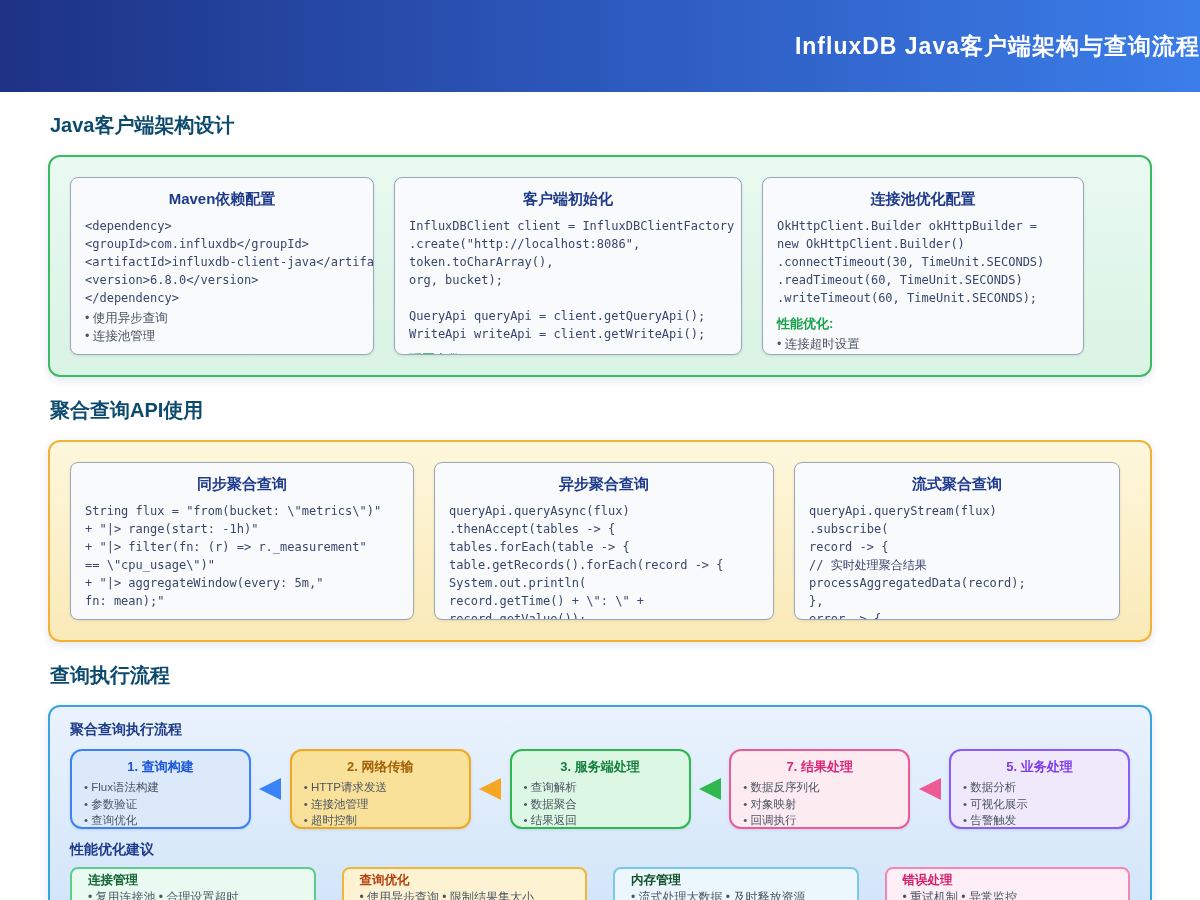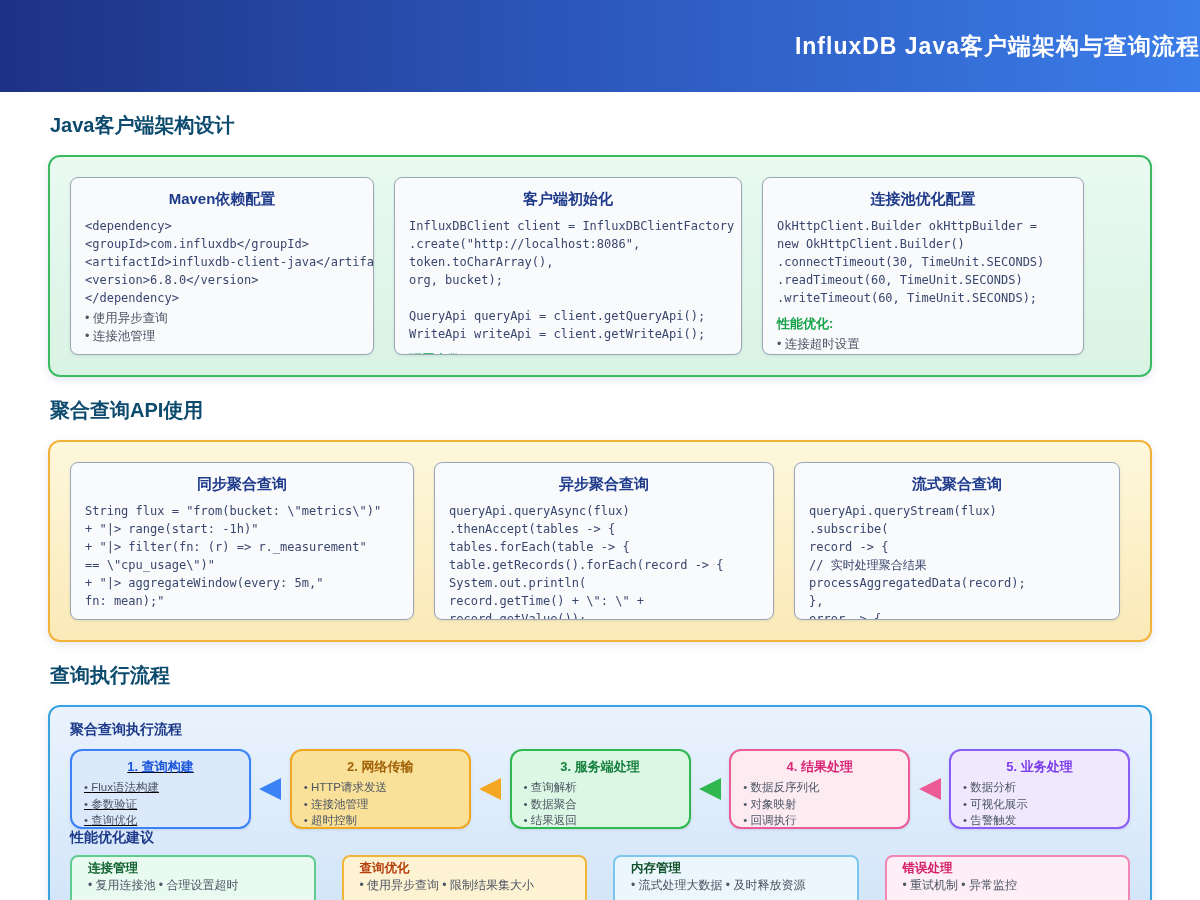--- a/index.html
+++ b/index.html
@@ -34,21 +34,21 @@
   .card-title { text-align:center; font-size:15px; font-weight:bold; color:#1e3a8a; margin:4px 0 8px; }
   .code {
     font-family:"DejaVu Sans Mono","Liberation Mono",monospace;
     font-size:12px; line-height:1.5; color:#39466e; white-space:pre;
   }
   .card-label { font-size:13px; font-weight:bold; color:#16a34a; margin-top:8px; }
   .bullets { list-style:none; margin-top:2px; }
   .bullets li { font-size:12.5px; color:#4b5563; line-height:1.45; }
   .bullets li::before { content:"• "; }
   .flow-label { font-size:14px; font-weight:bold; color:#1e3a8a; margin:2px 0 10px; }
-  .flow-label-2 { margin:0 0 8px; }
+  .flow-label-2 { margin:12px 0 8px; }
   .flow-row { display:flex; align-items:center; justify-content:space-between; }
   .step {
     width:181px; height:80px; border:2px solid; border-radius:12px;
     padding:7px 12px; overflow:hidden; box-shadow:0 1px 3px rgba(30,60,120,0.12);
   }
   .step-title { text-align:center; font-size:13px; font-weight:bold; margin-bottom:3px; }
   .step .bullets li { font-size:11.5px; line-height:1.45; }
   .flow-arrow {
     width:0; height:0; flex-shrink:0;
     border-top:11px solid transparent; border-bottom:11px solid transparent;
@@ -164,21 +164,21 @@
       </article>
     </section>
 
     <h2 class="section-title">查询执行流程</h2>
     <section class="panel panel-blue" style="border-color: rgb(56, 163, 225);">
 
       <div class="flow-label">聚合查询执行流程</div>
 
       <div class="flow-row">
 
-        <div class="step" style="background: rgb(219, 233, 251); border-color: rgb(59, 130, 246); text-decoration: underline;">
+        <div class="step" style="background: rgb(219, 233, 251); border-color: rgb(59, 130, 246);">
           <div class="step-title" style="color: rgb(26, 86, 219);">1. 查询构建</div>
           <ul class="bullets">
             <li>Flux语法构建</li>
             <li>参数验证</li>
             <li>查询优化</li>
           </ul>
         </div>
 
         <span class="flow-arrow" style="border-right-color: rgb(59, 130, 246);"></span>
 
@@ -198,21 +198,21 @@
           <ul class="bullets">
             <li>查询解析</li>
             <li>数据聚合</li>
             <li>结果返回</li>
           </ul>
         </div>
 
         <span class="flow-arrow" style="border-right-color: rgb(46, 184, 79);"></span>
 
         <div class="step" style="background: rgb(253, 235, 242); border-color: rgb(236, 91, 149);">
-          <div class="step-title" style="color: rgb(219, 39, 119);">4. 结果处理</div>
+          <div class="step-title" style="color: rgb(219, 39, 119);">7. 结果处理</div>
           <ul class="bullets">
             <li>数据反序列化</li>
             <li>对象映射</li>
             <li>回调执行</li>
           </ul>
         </div>
 
         <span class="flow-arrow" style="border-right-color: rgb(236, 91, 149);"></span>
 
         <div class="step" style="background: rgb(240, 233, 251); border-color: rgb(139, 92, 246);">

